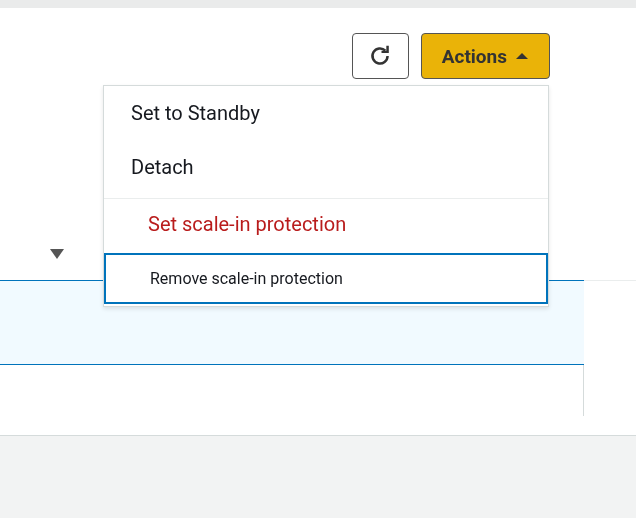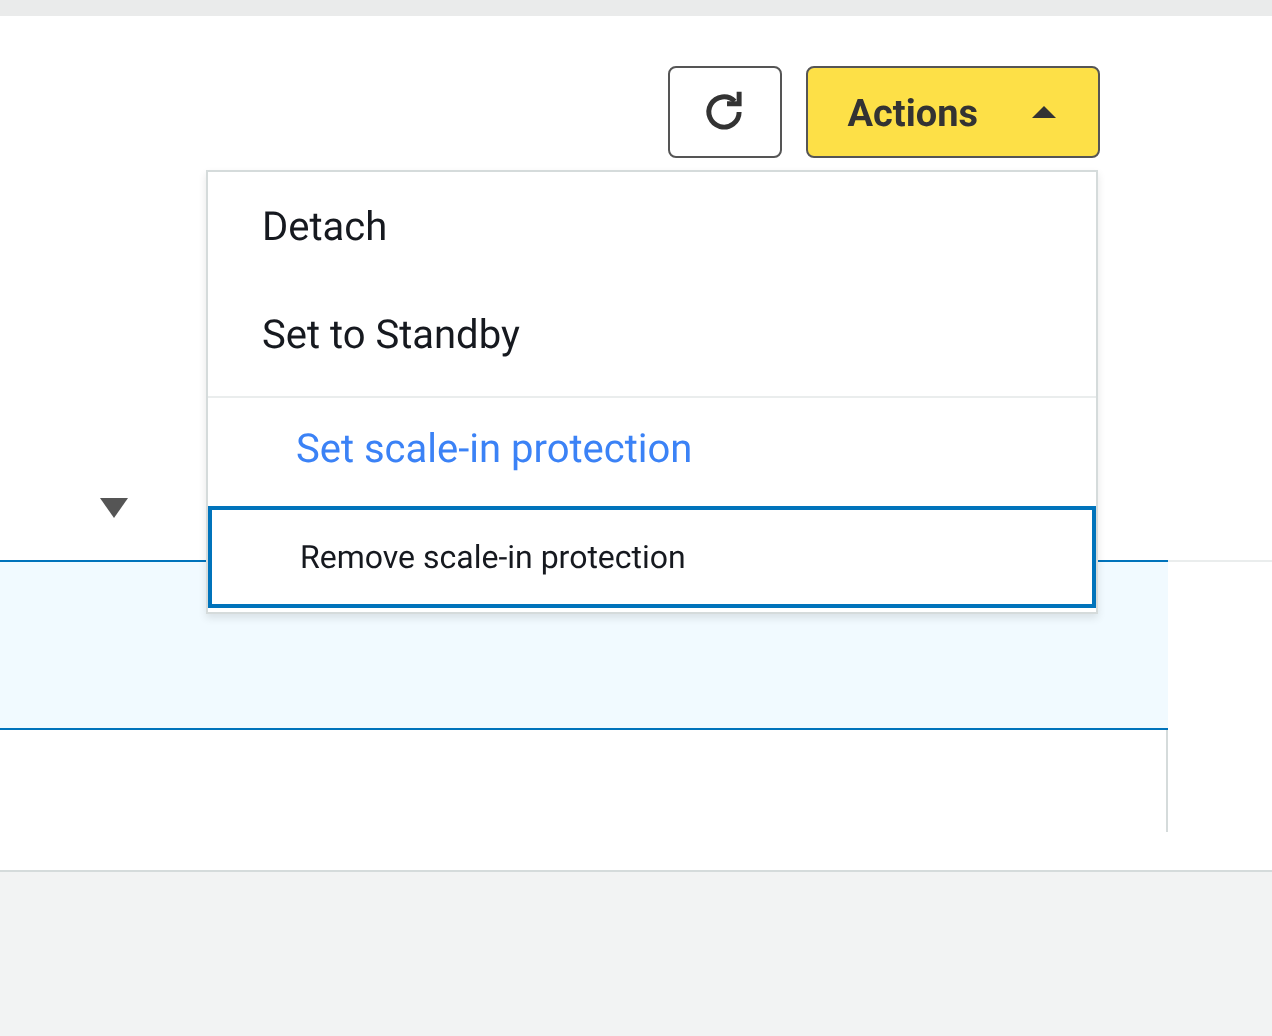--- a/index.html
+++ b/index.html
@@ -50,29 +50,29 @@
       align-items: center;
       justify-content: center;
       cursor: pointer;
     }
     .refresh-btn svg {
       width: 22px;
       height: 22px;
     }
     .actions-btn {
       height: 46px;
-      background: #fde047;
+      background: #eab308;
       border: 1.5px solid #555555;
       border-radius: 4px;
       display: flex;
       align-items: center;
       justify-content: center;
       cursor: pointer;
       padding: 0 20px;
-      gap: 26px;
+      gap: 8px;
     }
     .actions-btn span {
       font-weight: 700;
       font-size: 19px;
       color: #333333;
     }
     .actions-btn svg {
       width: 14px;
       height: 14px;
     }
@@ -163,21 +163,21 @@
     }
     .menu-header {
       padding: 14px 27px 12px 27px;
       font-size: 20px;
       font-weight: 700;
       color: #16191f;
     }
     .menu-subitem {
       padding: 13px 27px 13px 44px;
       font-size: 20px;
-      color: #3b82f6;
+      color: #b91c1c;
       cursor: default;
     }
     .menu-subitem.highlighted {
       padding: 14px 27px 14px 44px;
       font-size: 16px;
       color: #16191f;
       border: 2px solid #0073bb;
       cursor: pointer;
       margin-top: 4px;
       margin-bottom: 2px;
@@ -215,20 +215,20 @@
       <div class="sort-triangle">
         <div class="sort-triangle-inner"></div>
       </div>
     </div>
     <div class="header-divider"></div>
     <div class="selected-row"></div>
     <div class="separator-line"></div>
   </div>
 
   <div class="dropdown-menu">
+    <div class="menu-item">Set to Standby</div>
     <div class="menu-item">Detach</div>
-    <div class="menu-item">Set to Standby</div>
     <div class="menu-divider"></div>
     <div class="menu-subitem">Set scale-in protection</div>
     <div class="menu-subitem highlighted">Remove scale-in protection</div>
   </div>
 
 </div>
 
 </body></html>

